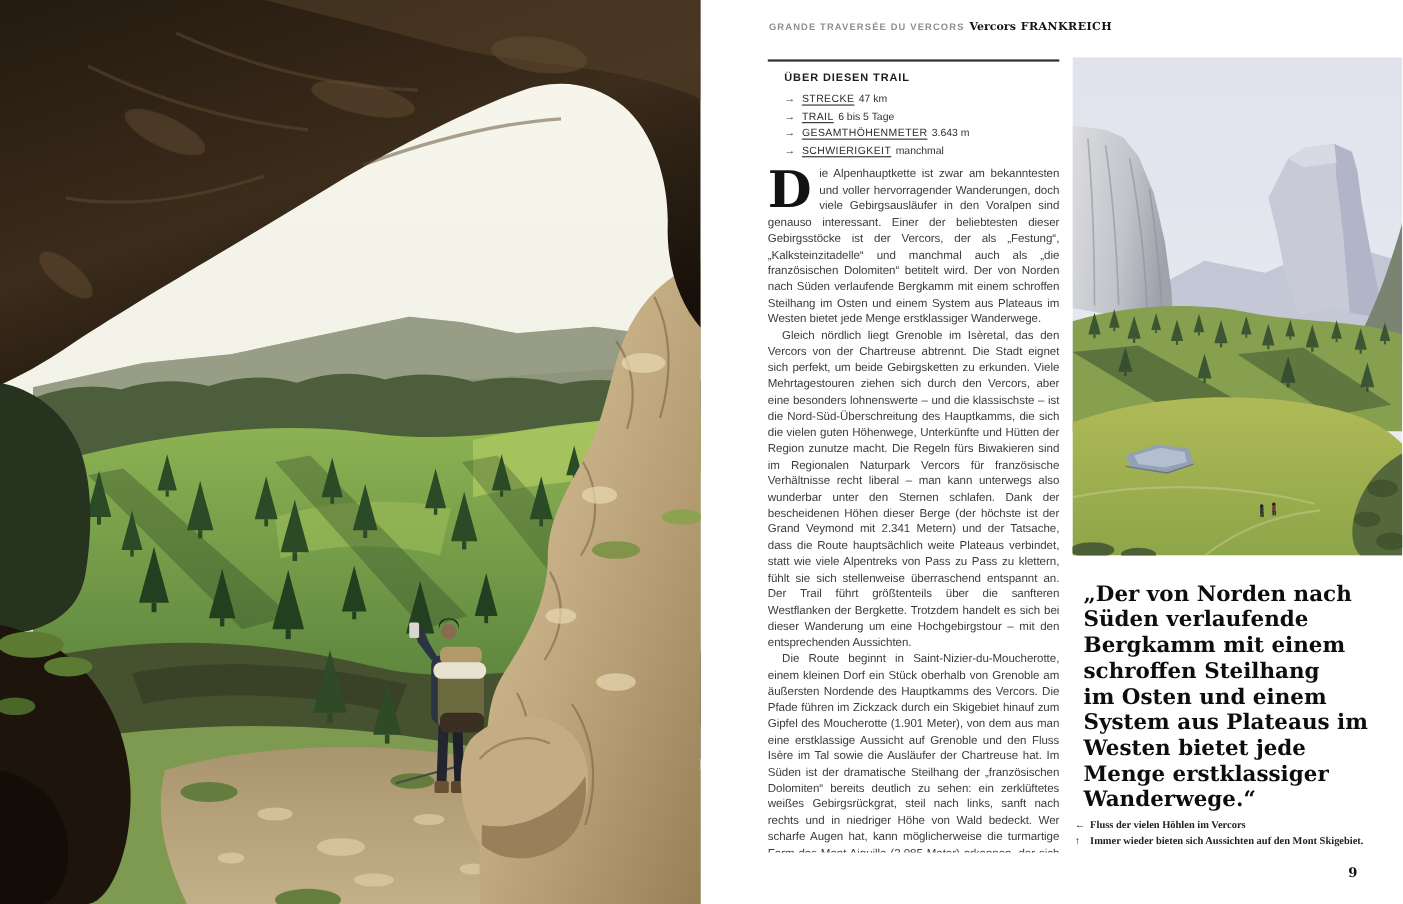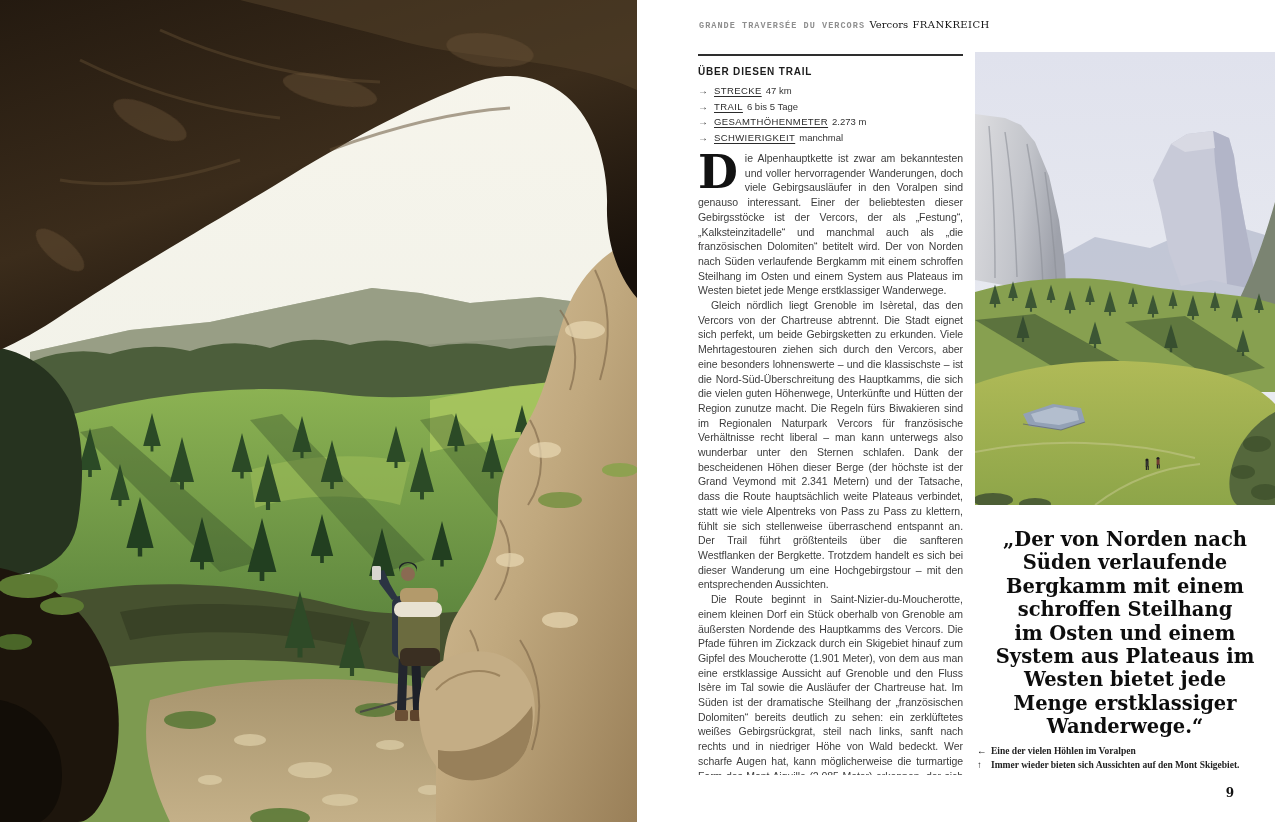--- a/index.html
+++ b/index.html
@@ -8,45 +8,45 @@
     position:relative; width:1275px; height:822px; background:#ffffff;
     overflow:hidden; font-family:"Liberation Sans", sans-serif;
   }
   
   .photo-left { position:absolute; left:0; top:0; width:637px; height:822px; }
   .photo-right { position:absolute; left:975px; top:52px; width:300px; height:453px; }
   .photo-left svg, .photo-right svg { display:block; width:100%; height:100%; }
 
   
   .kicker { position:absolute; left:699px; top:14px; width:270px; white-space:nowrap; }
-  .kicker .sans { font-size:8.5px; letter-spacing:1.05px; color:#8f8f8f; font-weight:bold;font-family:Liberation Mono, monospace; }
-  .kicker .serif { font-family:"DejaVu Serif", serif; font-weight:normal; font-size:10px; color:#141414; }
+  .kicker .sans { font-size:8.5px; letter-spacing:1.05px; color:#8f8f8f; font-weight:bold; }
+  .kicker .serif { font-family:"DejaVu Serif", serif; font-weight:bold; font-size:10px; color:#141414; }
   .kicker .country { letter-spacing:.4px; }
 
   
   .divider { position:absolute; left:698px; top:54px; width:265px; height:1.5px; background:#2e2e2e; }
-  .trail-info { position:absolute; left:698px; top:66px; width:265px; color:#2f2f2f; }
+  .trail-info { position:absolute; left:713px; top:66px; width:265px; color:#2f2f2f; }
   .trail-info h2 { font-size:10px; letter-spacing:.8px; color:#1c1c1c; font-weight:bold; margin-bottom:6px; }
   .ti-row { display:flex; align-items:baseline; font-size:9.5px; line-height:15.5px; }
   .ti-arrow { margin-right:6px; color:#3a3a3a; font-size:10px; }
   .ti-label { font-weight:normal; letter-spacing:.4px; text-decoration:underline; text-underline-offset:1.5px; color:#2b2b2b; }
   .ti-value { margin-left:4px; color:#333; }
 
   
   .article { position:absolute; left:698px; top:151px; width:265px; height:624px; overflow:hidden;
              font-size:10.5px; line-height:14.7px; color:#3c3c3c; text-align:justify; letter-spacing:-0.05px; }
   .article p { margin:0; }
   .article p.indent { text-indent:13px; }
   .dropcap { float:left; font-family:"DejaVu Serif", serif; font-weight:bold;
              font-size:46px; line-height:37px; color:#121212; margin:3px 7px 0 0; }
 
   
   .pull-quote { position:absolute; left:985px; top:528px; width:280px;
     font-family:"DejaVu Serif", serif; font-weight:bold; font-size:19.5px; line-height:23.4px;
-    color:#0d0d0d; text-align:center; white-space:pre-line; }
+    color:#0d0d0d; white-space:pre-line; }
 
   
   .captions { position:absolute; left:977px; top:744px; width:295px;
     font-family:"Liberation Serif", serif; font-weight:bold; font-size:9.5px; line-height:14px; color:#222; }
   .cap-row { display:flex; align-items:baseline; }
   .cap-arrow { width:14px; flex:0 0 14px; }
 
   
   .page-number { position:absolute; left:1210px; top:786px; width:24px; text-align:right;
     font-family:"DejaVu Serif", serif; font-weight:bold; font-size:12px; color:#111; }
@@ -253,21 +253,21 @@
       <span class="ti-value">47 km</span>
     </div>
     <div class="ti-row">
       <span class="ti-arrow">→</span>
       <span class="ti-label">TRAIL</span>
       <span class="ti-value">6 bis 5 Tage</span>
     </div>
     <div class="ti-row">
       <span class="ti-arrow">→</span>
       <span class="ti-label">GESAMTHÖHENMETER</span>
-      <span class="ti-value">2.273 m</span>
+      <span class="ti-value">3.643 m</span>
     </div>
     <div class="ti-row">
       <span class="ti-arrow">→</span>
       <span class="ti-label">SCHWIERIGKEIT</span>
       <span class="ti-value">manchmal</span>
     </div>
   </section>
 
   <article class="article">
     <p><span class="dropcap">D</span><span>ie Alpenhauptkette ist zwar am bekanntesten und voller hervorragender Wanderungen, doch viele Gebirgsausläufer in den Voralpen sind genauso interessant. Einer der beliebtesten dieser Gebirgsstöcke ist der Vercors, der als „Festung“, „Kalksteinzitadelle“ und manchmal auch als „die französischen Dolomiten“ betitelt wird. Der von Norden nach Süden verlaufende Bergkamm mit einem schroffen Steilhang im Osten und einem System aus Plateaus im Westen bietet jede Menge erstklassiger Wanderwege.</span></p>
@@ -380,21 +380,21 @@
 schroffen Steilhang
 im Osten und einem
 System aus Plateaus im
 Westen bietet jede
 Menge erstklassiger
 Wanderwege.“</blockquote>
 
   <div class="captions">
     <div class="cap-row">
       <span class="cap-arrow">←</span>
-      <span>Eine der vielen Höhlen im Voralpen</span>
+      <span>Fluss der vielen Höhlen im Vercors</span>
     </div>
     <div class="cap-row">
       <span class="cap-arrow">↑</span>
       <span>Immer wieder bieten sich Aussichten auf den Mont Skigebiet.</span>
     </div>
   </div>
 
   <div class="page-number">9</div>
 
 </div>

